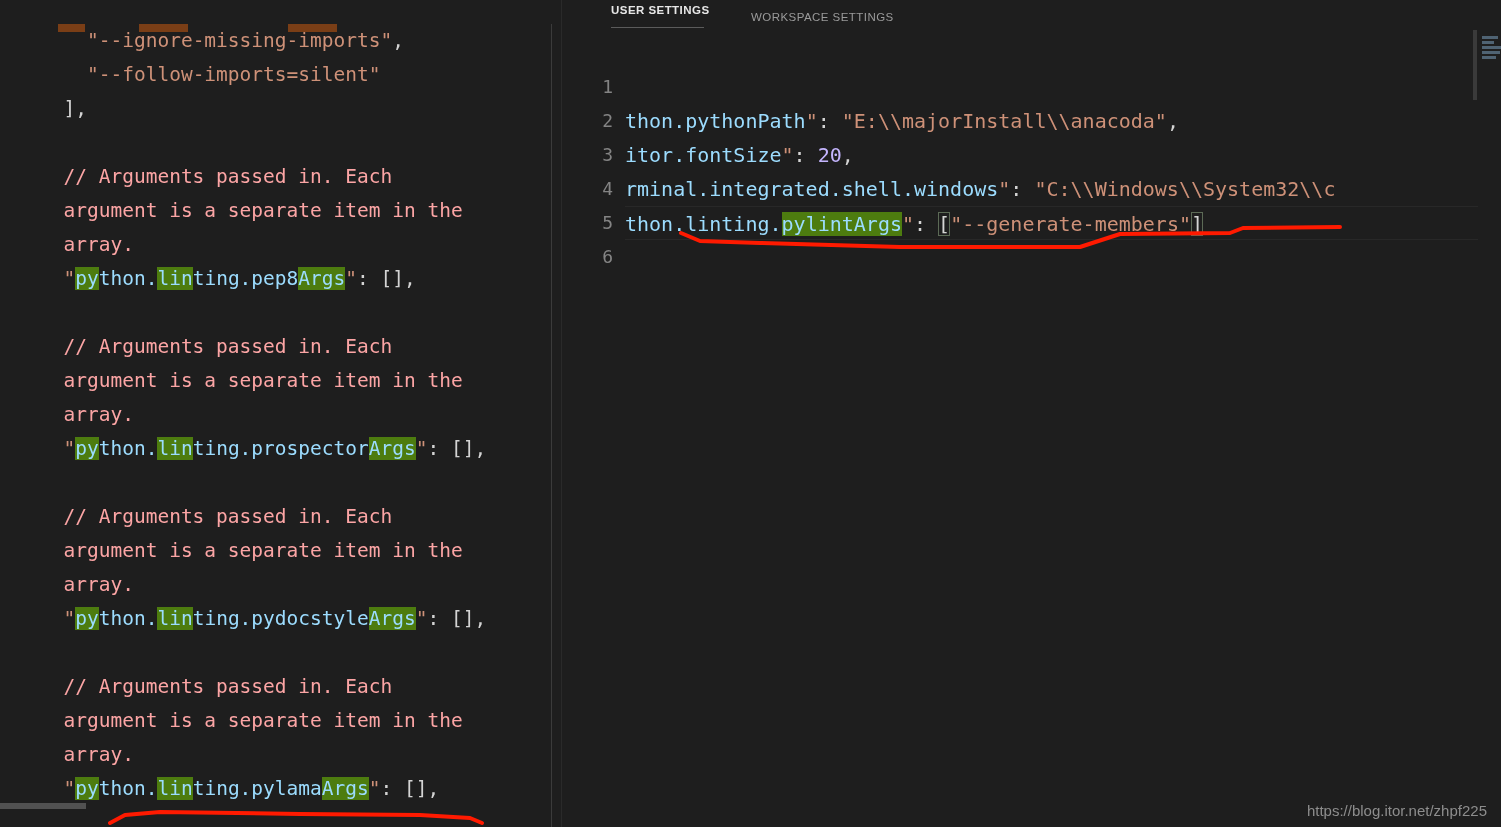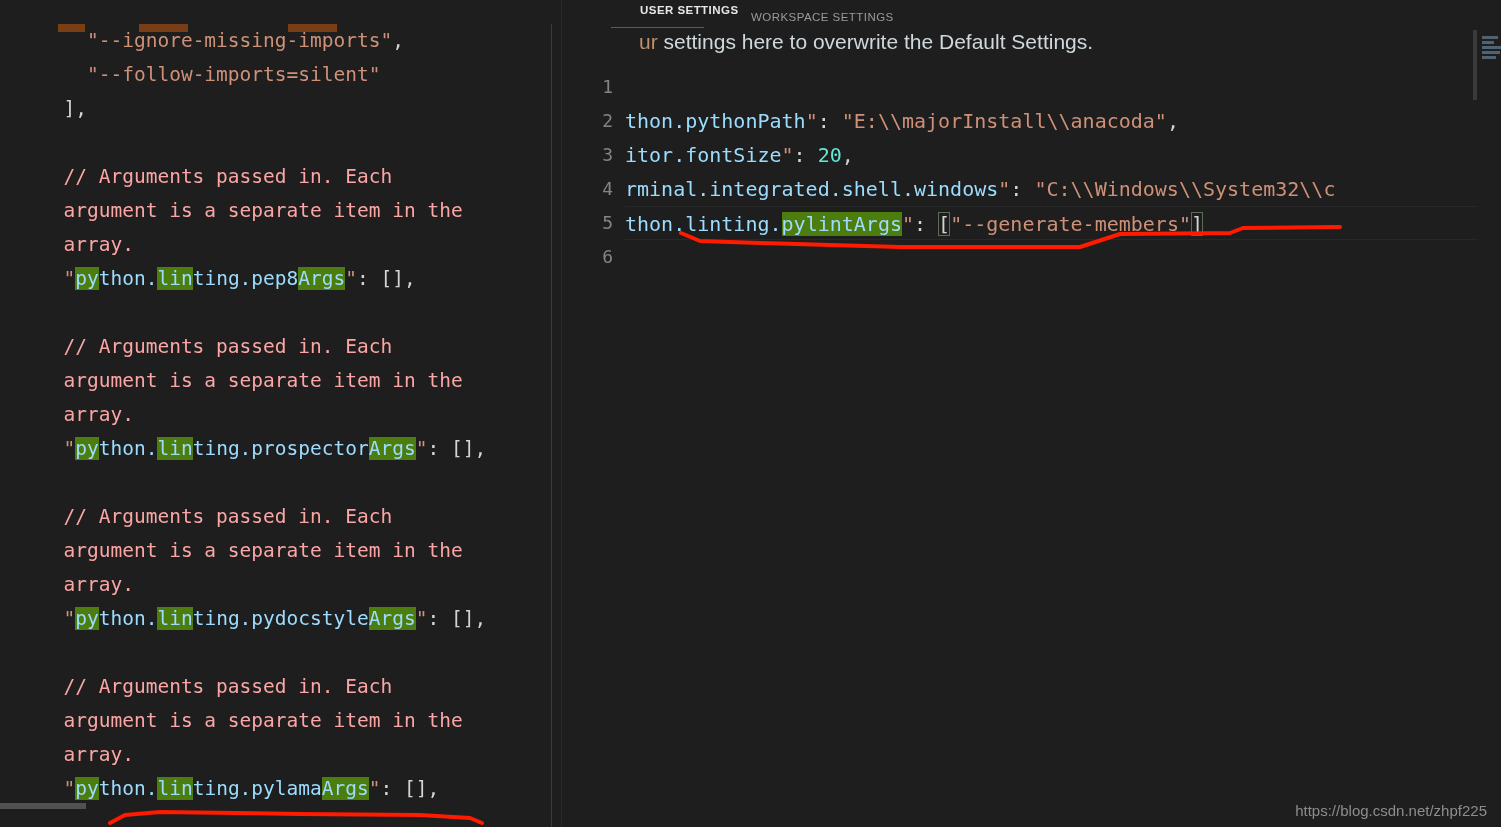--- a/index.html
+++ b/index.html
@@ -67,21 +67,21 @@
   }
   #left-code .ln {
     height: 34px;
     padding-left: 40px;
     position: relative;
   }
   .cmt { color: #fca5a5; }
   .key { color: #9CDCFE; }
   .str { color: #CE9178; }
   .pun { color: #d4d4d4; }
-  .num { color: #5eead4; }
+  .num { color: #c4b5fd; }
   .hl  { background: #4d7c0f; }
 
   
   #top-hl-strip {
     position: absolute;
     left: 0; top: 0;
     width: 548px; height: 8px;
     overflow: hidden;
   }
   #top-hl-strip i {
@@ -146,21 +146,21 @@
     letter-spacing: .45px;
     font-family: "Liberation Sans", sans-serif;
     cursor: pointer;
     padding-bottom: 6px;
   }
   .tab.active {
     color: #e7e7e7;
     font-weight: bold;
   }
   .tab.inactive { color: #9a9a9a; margin-top: 7px; }
-  #tab-user { left: 42px; margin-left: 29px; }
+  #tab-user { left: 42px; }
   #tab-workspace { left: 182px; }
   #tab-underline {
     position: absolute;
     left: 42px; top: 27px;
     width: 93px; height: 1px;
     background: #5b5b5b;
   }
 
   #right-body {
     position: absolute;
@@ -280,23 +280,20 @@
 
   <div id="right-panel">
 
     <div id="tabs">
       <div class="tab active" id="tab-user">USER SETTINGS</div>
       <div class="tab inactive" id="tab-workspace">WORKSPACE SETTINGS</div>
       <div id="tab-underline"></div>
     </div>
 
     <div id="right-body">
-      <div id="right-intro">
-        <span class="lead">ur</span><span> settings here to overwrite the Default Settings.</span>
-      </div>
       <div id="gutter">
           <div>1</div>
           <div>2</div>
           <div>3</div>
           <div>4</div>
           <div>5</div>
           <div>6</div>
         </div>
       <div id="right-code"><div class="rln"><span class="pun"></span></div><div class="rln"><span class="key">thon.pythonPath</span><span class="str">"</span><span class="pun">: </span><span class="str">"E:\\majorInstall\\anacoda"</span><span class="pun">,</span></div><div class="rln"><span class="key">itor.fontSize</span><span class="str">"</span><span class="pun">: </span><span class="num">20</span><span class="pun">,</span></div><div class="rln"><span class="key">rminal.integrated.shell.windows</span><span class="str">"</span><span class="pun">: </span><span class="str">"C:\\Windows\\System32\\c</span></div><div class="rln current"><span class="key">thon.linting.</span><span class="key hl">pylintArgs</span><span class="str">"</span><span class="pun">: </span><span class="pun brk">[</span><span class="str">"--generate-members"</span><span class="pun brk">]</span></div><div class="rln"><span class="pun"></span></div></div>
     </div>
@@ -310,14 +307,14 @@
       <div class="mrow" style="left: 4px; top: 16px; width: 19px;"></div>
       <div class="mrow" style="left: 4px; top: 21px; width: 18px;"></div>
       <div class="mrow" style="left: 4px; top: 26px; width: 14px;"></div>
     </div>
 
   <svg id="annotations" width="1501" height="827" viewBox="0 0 1501 827">
     <polyline points="681,233 700,241 760,243 900,247 1080,247 1120,234 1230,233 1243,228 1340,227" fill="none" stroke="#ff1a00" stroke-width="4" stroke-linejoin="round" stroke-linecap="round"></polyline>
     <polyline points="110,823 125,815 160,812 300,814 420,815 470,818 482,823" fill="none" stroke="#ff1a00" stroke-width="4" stroke-linejoin="round" stroke-linecap="round"></polyline>
   </svg>
 
-  <div id="watermark">https://blog.csdn.net/zhpf225</div>
+  <div id="watermark">https://blog.itor.net/zhpf225</div>
 </div>
 
 </body></html>

